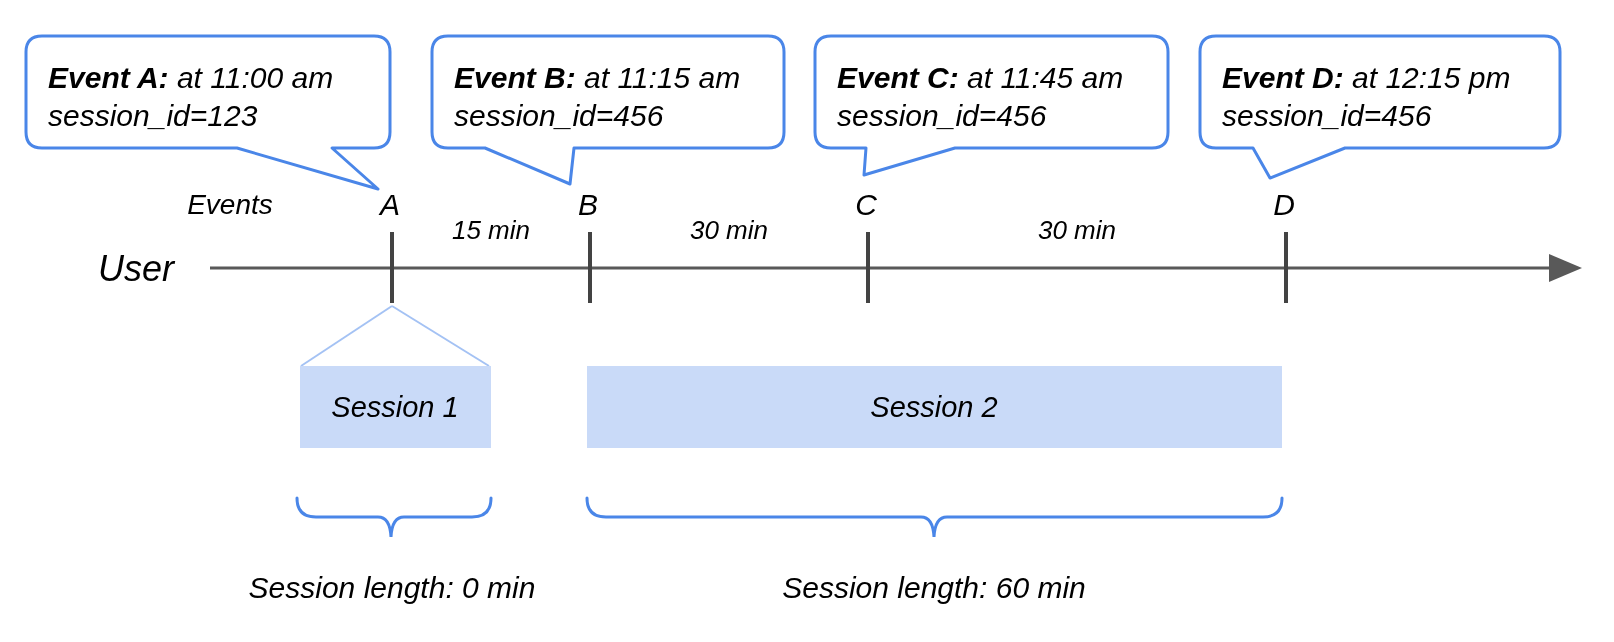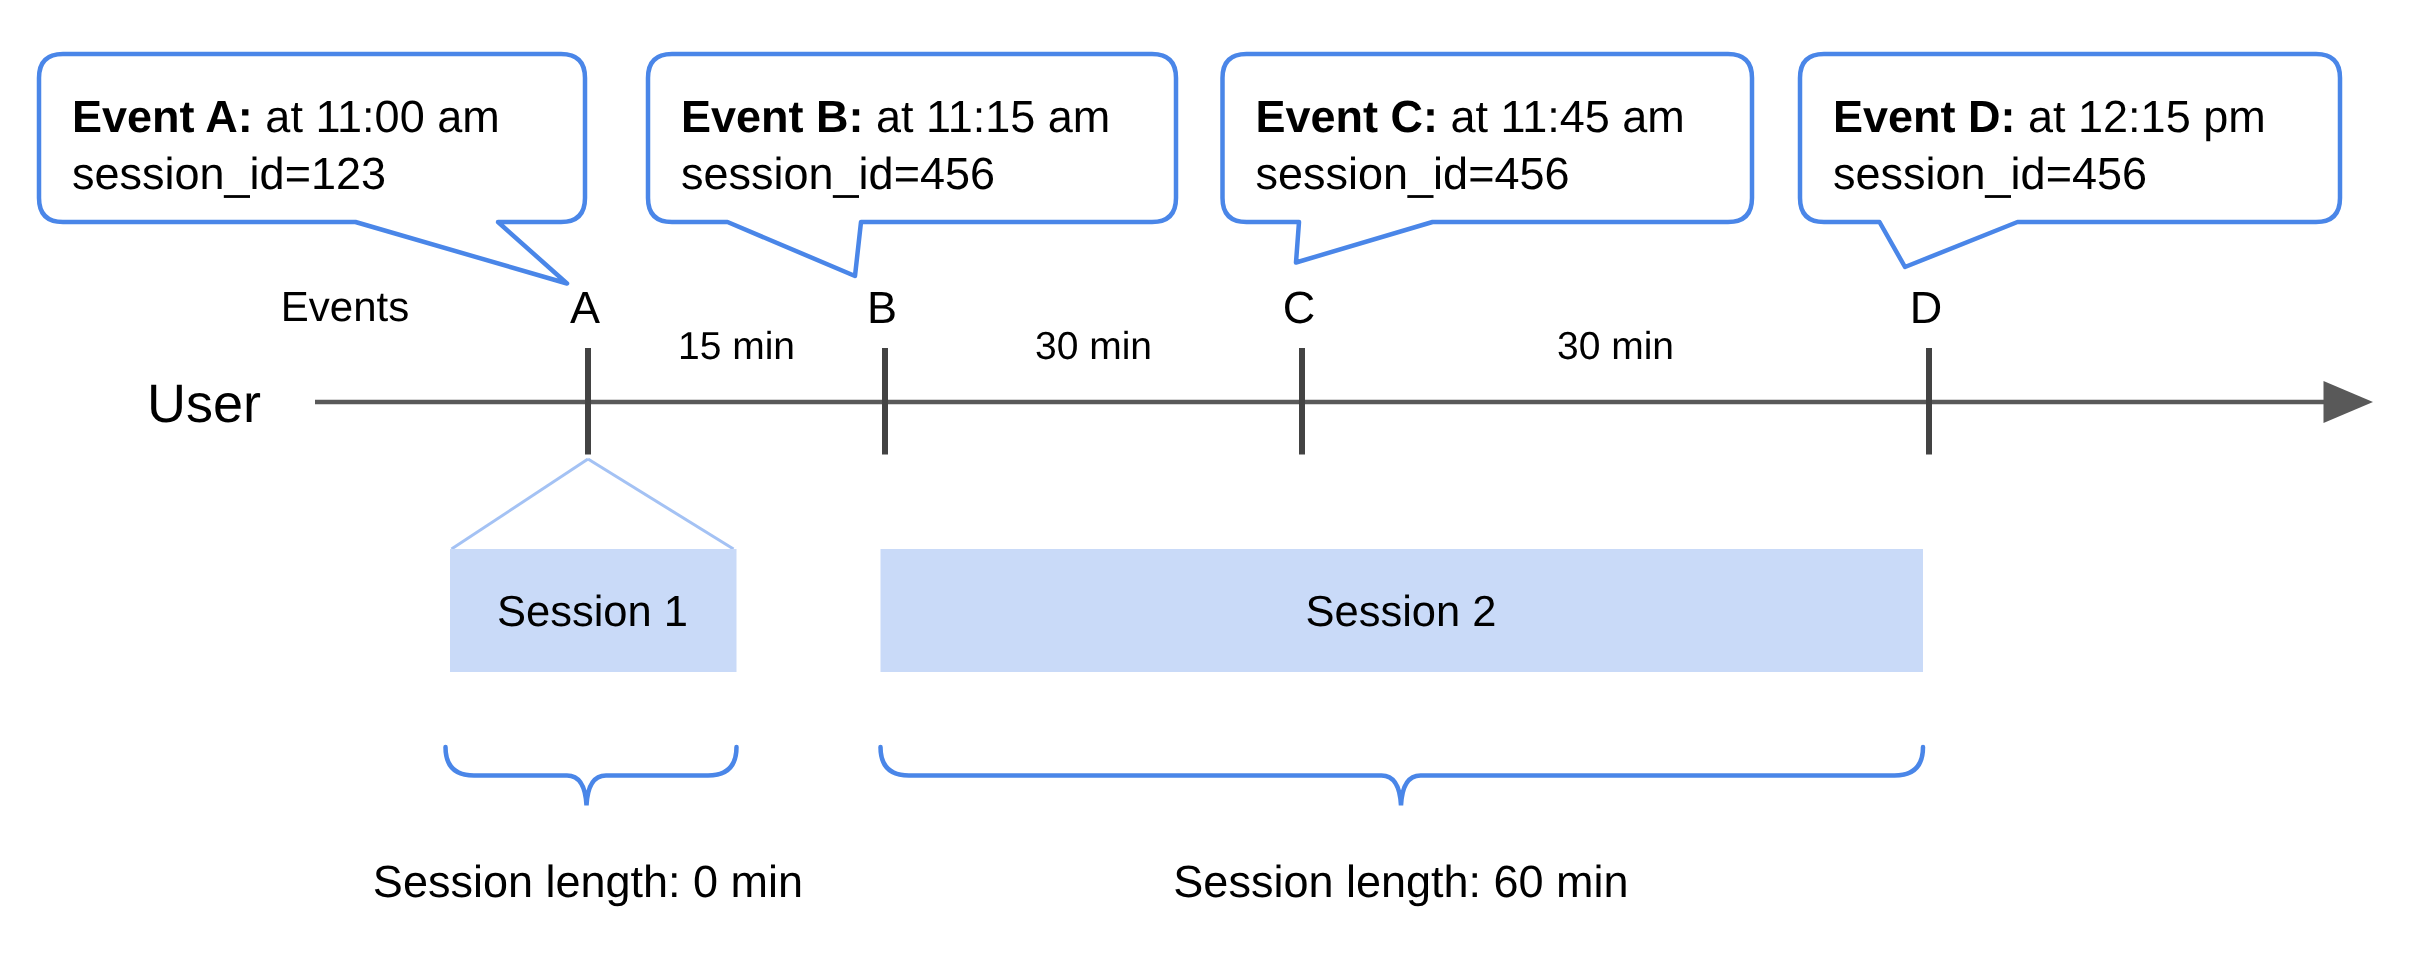--- a/index.html
+++ b/index.html
@@ -1,16 +1,16 @@
 <!DOCTYPE html>
 <html><head>
 <meta charset="utf-8">
 <style>
   html,body { margin:0; padding:0; background:#ffffff; }
-  .canvas { width:1614px; height:642px; position:relative; font-family:"Liberation Sans", sans-serif; }
+  .canvas { width:1614px; height:642px; position:relative; font-family:"Liberation Sans", sans-serif;font-style:italic; }
   svg { display:block; }
   text { font-family:"Liberation Sans", sans-serif; fill:#000000; }
   .callout-shape { fill:#ffffff; stroke:#4a86e8; stroke-width:3; stroke-linejoin:round; }
   .callout-line1 { font-size:30px; }
   .callout-line1 .b { font-weight:bold; }
   .callout-line2 { font-size:30px; }
   .event-letter { font-size:30px; text-anchor:middle; }
   .events-label { font-size:28px; text-anchor:middle; }
   .user-label { font-size:36px; }
   .interval-label { font-size:26px; text-anchor:middle; }

